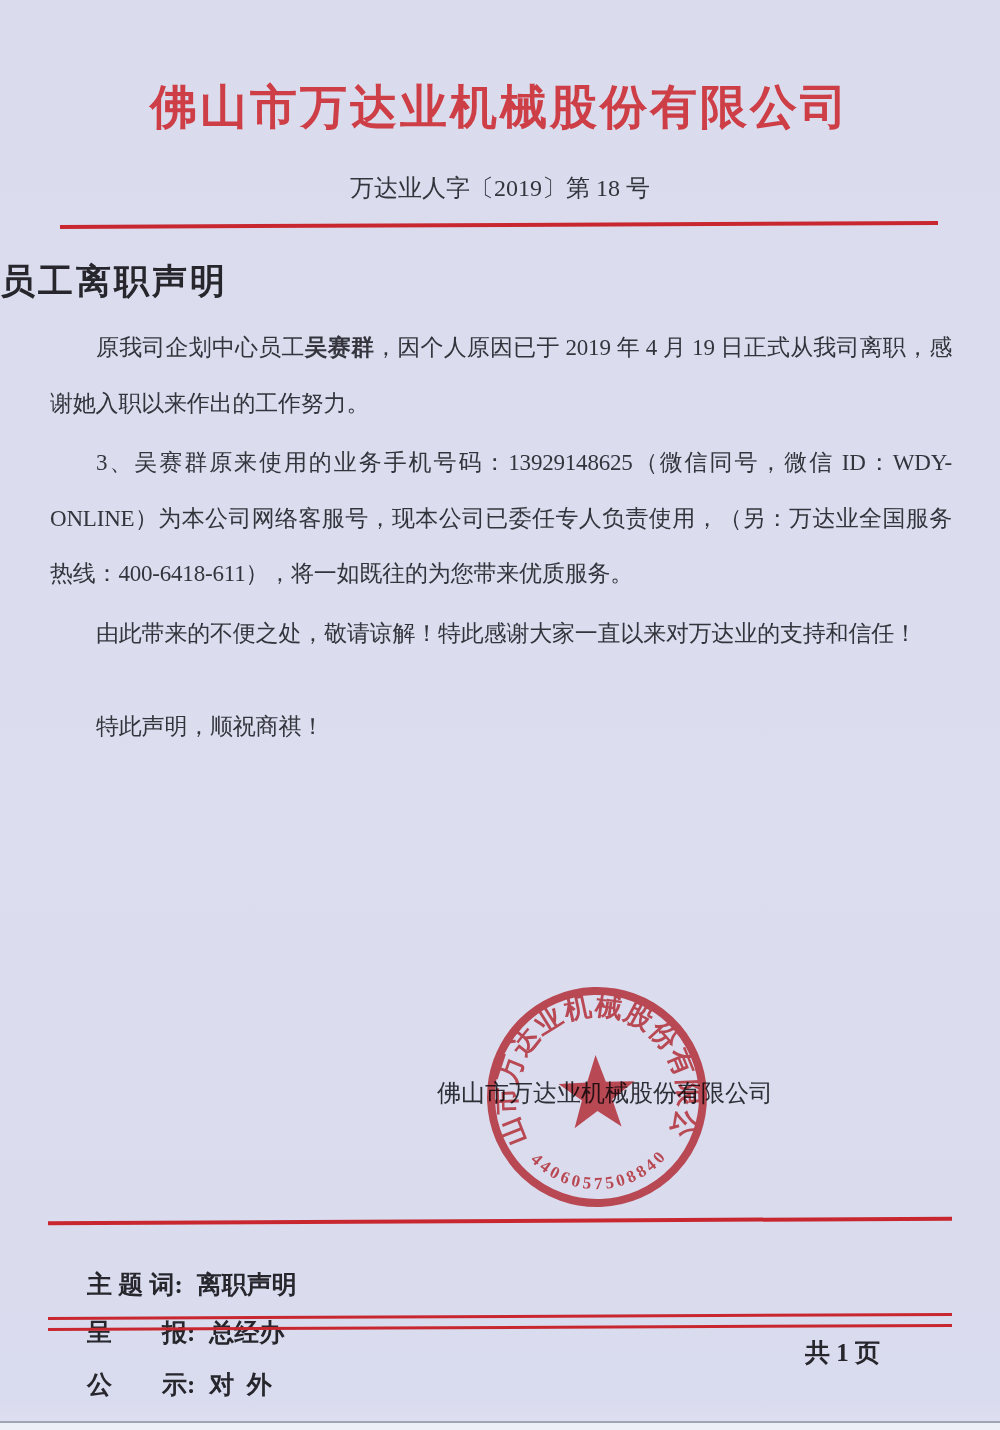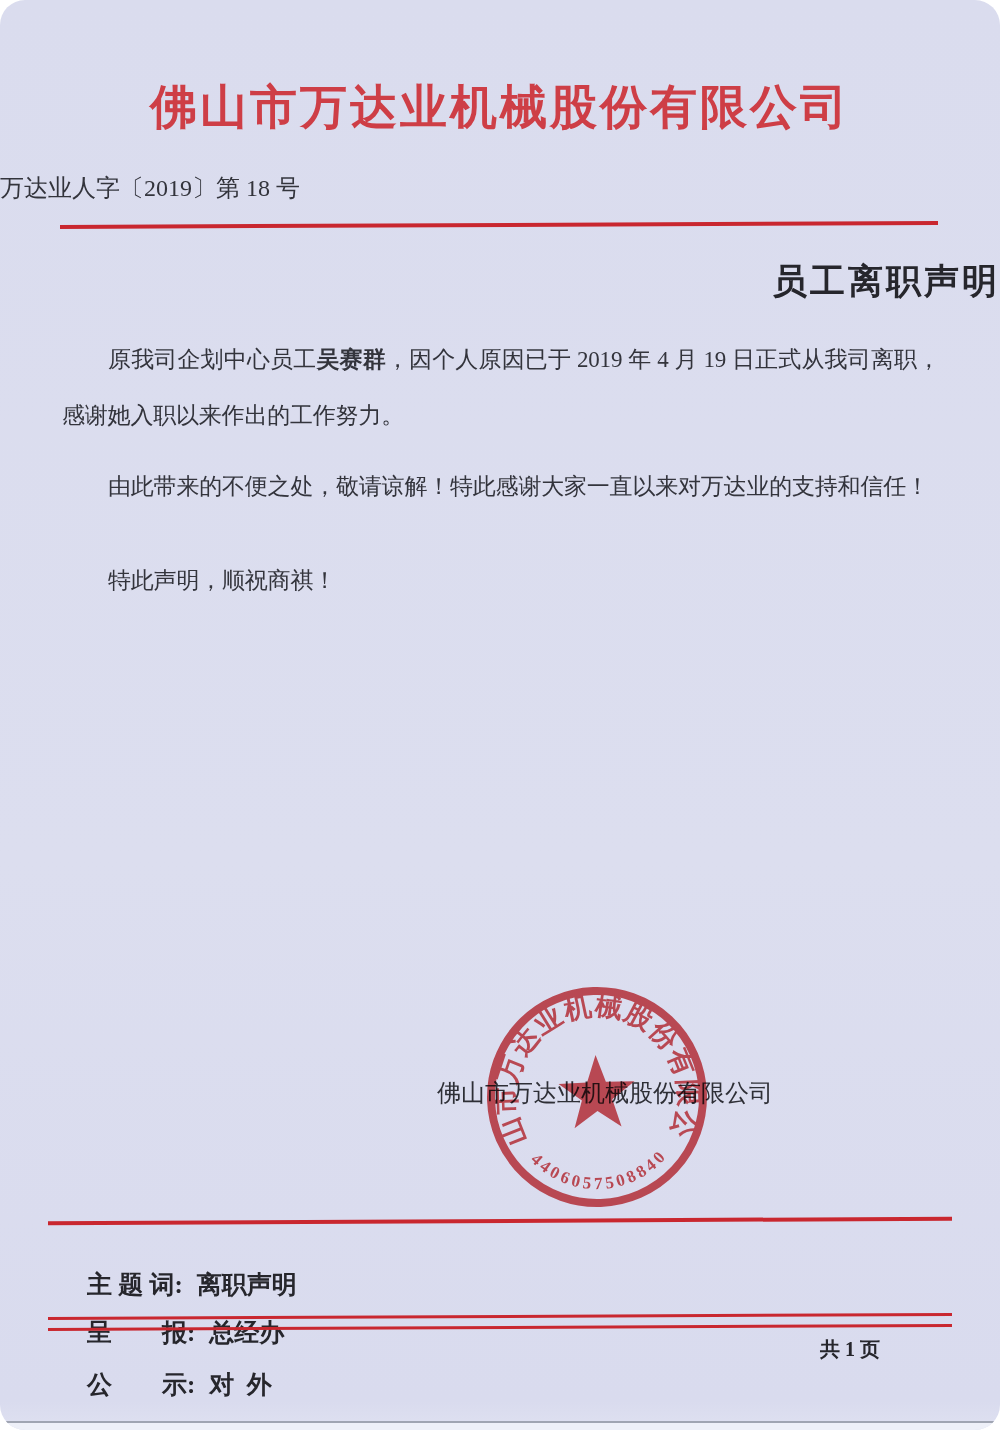--- a/index.html
+++ b/index.html
@@ -3,48 +3,47 @@
 <meta charset="utf-8">
 <style>
   html,body{margin:0;padding:0;}
   .page{
     position:relative;
     width:1000px;height:1430px;
     background:linear-gradient(180deg,#dadcee 0%,#dcdeef 60%,#d9dbee 98%,#dfe1f1 100%);
     font-family:"Liberation Serif","DejaVu Serif",serif;
     color:#2e2f36;
     overflow:hidden;
-    border-radius:25px;
   }
   .letterhead{
     position:absolute;top:76px;left:0;width:1000px;
     text-align:center;
     font-size:47px;font-weight:700;letter-spacing:3px;
     color:#ce3e46;margin:0;
   }
   .docnum{
     position:absolute;top:172px;left:0;width:1000px;
-    text-align:left;font-size:24px;color:#33343c;
+    text-align:center;font-size:24px;color:#33343c;
   }
   .rule-top{
     position:absolute;top:223px;left:60px;width:878px;height:4px;
     background:#c9272f;transform:rotate(-0.25deg);
   }
   .doc-title{
     position:absolute;top:258px;left:0;width:1000px;
-    text-align:right;font-size:35px;font-weight:700;letter-spacing:3px;
+    text-align:left;font-size:35px;font-weight:700;letter-spacing:3px;
     color:#26262c;margin:0;
   }
   .bodytext{
     position:absolute;top:316px;left:46px;width:910px;
     font-size:23px;line-height:55.5px;color:#33343c;
     text-align:justify;
     letter-spacing:-0.2px;
   }
-  .bodytext p{margin:16px;text-indent:2em;}
+  .bodytext p{margin:4px;text-indent:2em;}
   .bodytext p.closing{margin-top:38px;}
   .bodytext .bold-name{font-weight:700;}
   .sig-company{
     position:absolute;top:1077px;left:437px;
     font-size:24px;color:#2e2f36;white-space:pre;
   }
   .sig-date{
     position:absolute;top:1131px;left:504px;
     font-size:24px;color:#2e2f36;white-space:pre;
   }
@@ -72,21 +71,21 @@
   .footer-row{
     position:absolute;left:62px;
     font-size:25px;font-weight:700;color:#26262c;white-space:pre;
   }
   .footer-row .value{margin-left:14px;}
   .row-subject{top:1240px;}
   .row-report{top:1288px;}
   .row-notice{top:1340px;}
   .page-count{
     position:absolute;top:1336px;right:120px;
-    font-size:20px;font-weight:700;color:#26262c;white-space:pre;
+    font-size:25px;font-weight:700;color:#26262c;white-space:pre;
   }
   .scan-edge-line{
     position:absolute;left:0;top:1421px;width:1000px;height:2px;
     background:#a0a5b2;
   }
   .scan-edge-strip{
     position:absolute;left:0;top:1423px;width:1000px;height:7px;
     background:#eef0f8;
   }
 </style>
@@ -98,20 +97,21 @@
   <h1 class="letterhead">佛山市万达业机械股份有限公司</h1>
 
   <div class="docnum">万达业人字〔2019〕第 18 号</div>
 
   <div class="rule-top"></div>
 
   <h2 class="doc-title">员工离职声明</h2>
 
   <div class="bodytext">
     <p><span>原我司企划中心员工</span><span class="bold-name">吴赛群</span><span>，因个人原因已于 2019 年 4 月 19 日正式从我司离职，感谢她入职以来作出的工作努力。</span></p>
+    <p>3、吴赛群原来使用的业务手机号码：13929148625（微信同号，微信 ID：WDY-ONLINE）为本公司网络客服号，现本公司已委任专人负责使用，（另：万达业全国服务热线：400-6418-611），将一如既往的为您带来优质服务。</p>
     <p>由此带来的不便之处，敬请谅解！特此感谢大家一直以来对万达业的支持和信任！</p>
     <p class="closing">特此声明，顺祝商祺！</p>
   </div>
 
   <div class="sig-company">佛山市万达业机械股份有限公司</div>
 
   <svg class="seal" viewBox="0 0 240 240" xmlns="http://www.w3.org/2000/svg">
     <defs>
       <path id="sealTopArc" d="M 42.9 148.1 A 82 82 0 1 1 197.1 148.1" fill="none"></path>
       <path id="sealBottomArc" d="M 44.6 172.8 A 92 92 0 0 0 195.4 172.8" fill="none"></path>

